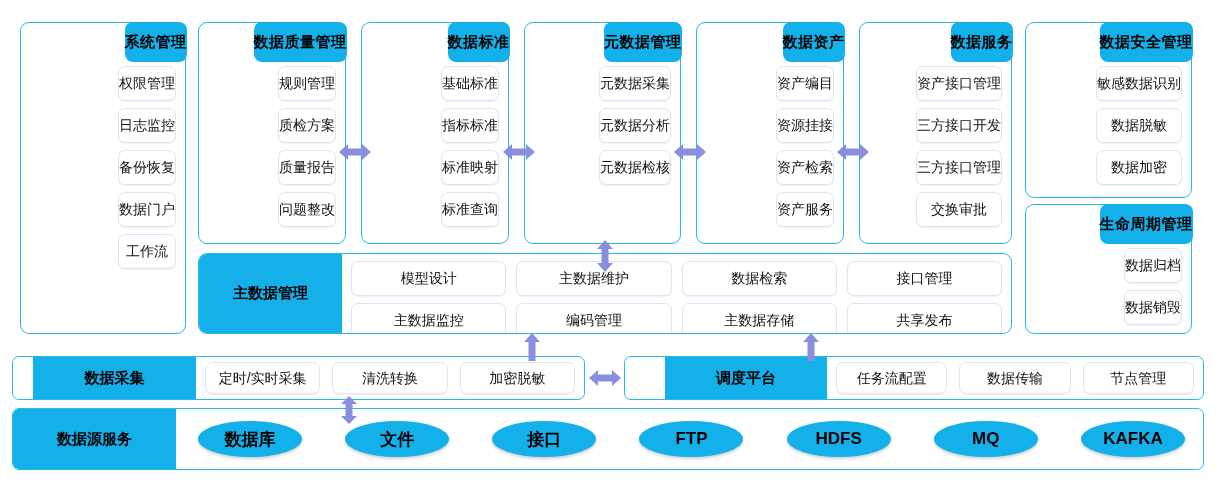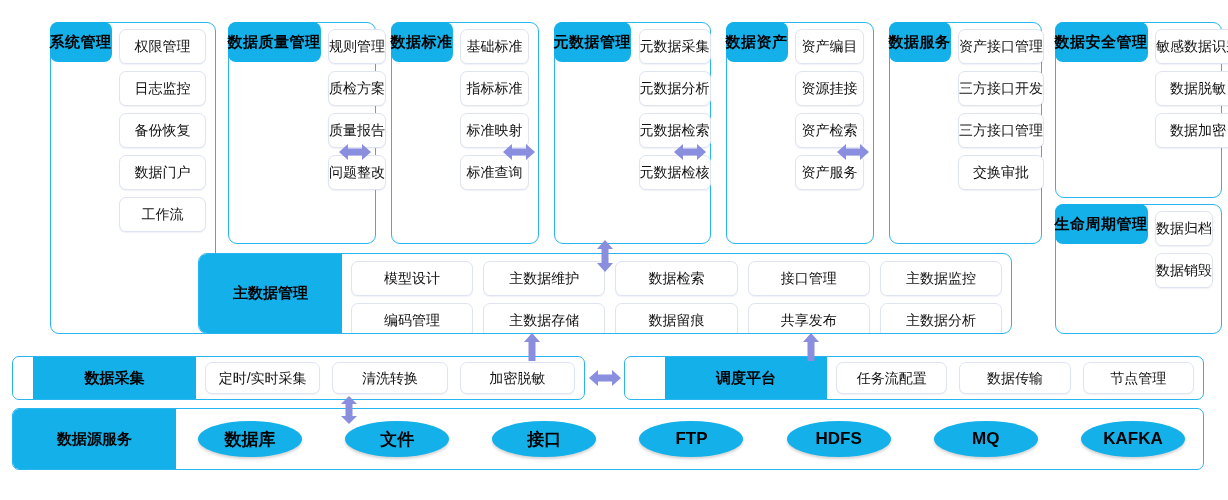--- a/index.html
+++ b/index.html
@@ -20,23 +20,22 @@
   }
 
   
   .panel {
     position: absolute;
     box-sizing: border-box;
     border: 1.5px solid #29b6f0;
     border-radius: 9px;
     background: #ffffff;
     display: flex;
-    flex-direction: row;
-    align-items: flex-start;
-    margin-left: 30px;
+    flex-direction: column;
+    align-items: flex-end;
   }
   .panel-head {
     box-sizing: border-box;
     background: #13b0ea;
     color: #000000;
     font-weight: bold;
     font-size: 15px;
     border-radius: 8px;
     margin: -1.5px;
     height: 40px;
@@ -84,21 +83,21 @@
     color: #000000;
     font-weight: bold;
     font-size: 15px;
     display: flex;
     align-items: center;
     justify-content: center;
   }
   #mdm .mdm-grid {
     flex: 1 1 auto;
     display: grid;
-    grid-template-columns: repeat(5, 1fr);
+    grid-template-columns: repeat(4, 1fr);
     grid-auto-rows: 1fr;
     gap: 7px 10px;
     padding: 7px 9px;
   }
 
   
   .band {
     position: absolute;
     box-sizing: border-box;
     border: 1.5px solid #29b6f0;
@@ -201,21 +200,20 @@
       <div class="item">标准映射</div>
       <div class="item">标准查询</div>
     </div>
   </div>
 
   <div class="panel" id="col3" style="left:524px; top:22px; width:157px; height:222px;">
     <div class="panel-head">元数据管理</div>
     <div class="panel-body">
       <div class="item">元数据采集</div>
       <div class="item">元数据分析</div>
-      <div class="item">元数据检索</div>
       <div class="item">元数据检核</div>
     </div>
   </div>
 
   <div class="panel" id="col4" style="left:696px; top:22px; width:148px; height:222px;">
     <div class="panel-head">数据资产</div>
     <div class="panel-body">
       <div class="item">资产编目</div>
       <div class="item">资源挂接</div>
       <div class="item">资产检索</div>
@@ -253,21 +251,20 @@
   <div id="mdm" style="left:198px; top:253px; width:814px; height:81px;">
     <div class="mdm-head">主数据管理</div>
     <div class="mdm-grid">
       <div class="item">模型设计</div>
       <div class="item">主数据维护</div>
       <div class="item">数据检索</div>
       <div class="item">接口管理</div>
       <div class="item">主数据监控</div>
       <div class="item">编码管理</div>
       <div class="item">主数据存储</div>
-      <div class="item">数据留痕</div>
       <div class="item">共享发布</div>
       <div class="item">主数据分析</div>
     </div>
   </div>
 
   <div class="band" id="collect" style="left:12px; top:356px; width:573px; height:44px;padding-left:20px;">
     <div class="band-head">数据采集</div>
     <div class="band-items">
       <div class="item">定时/实时采集</div>
       <div class="item">清洗转换</div>

